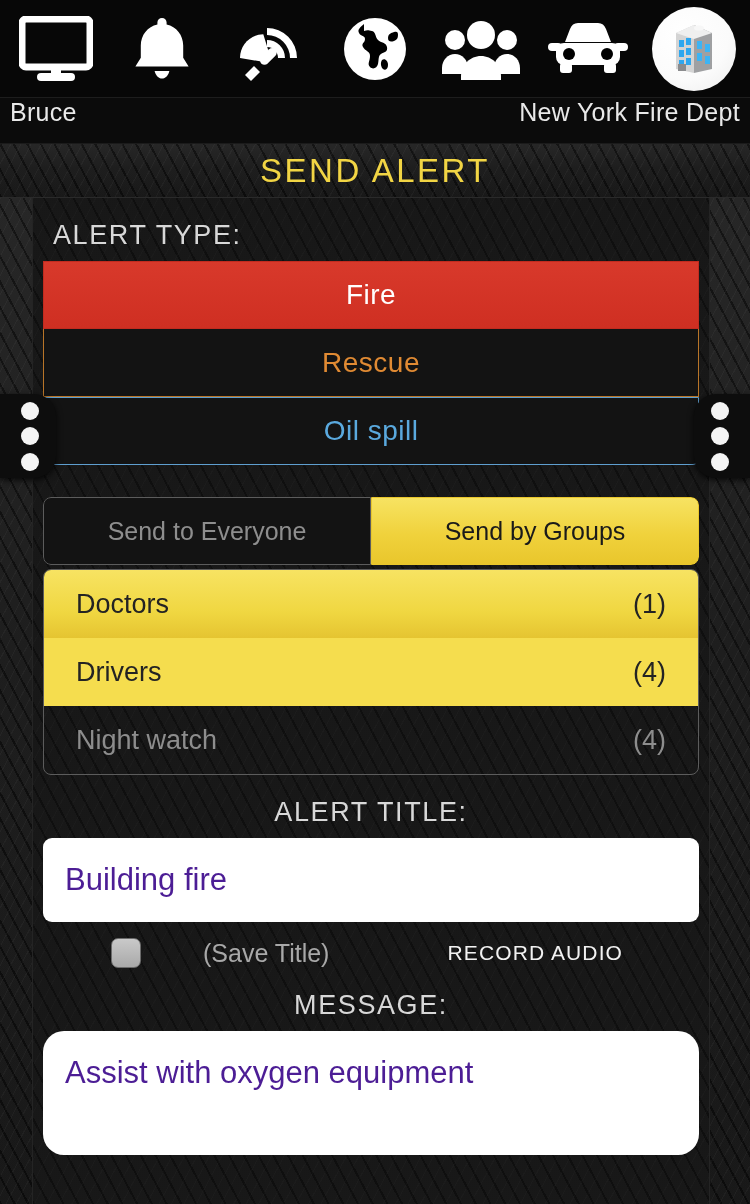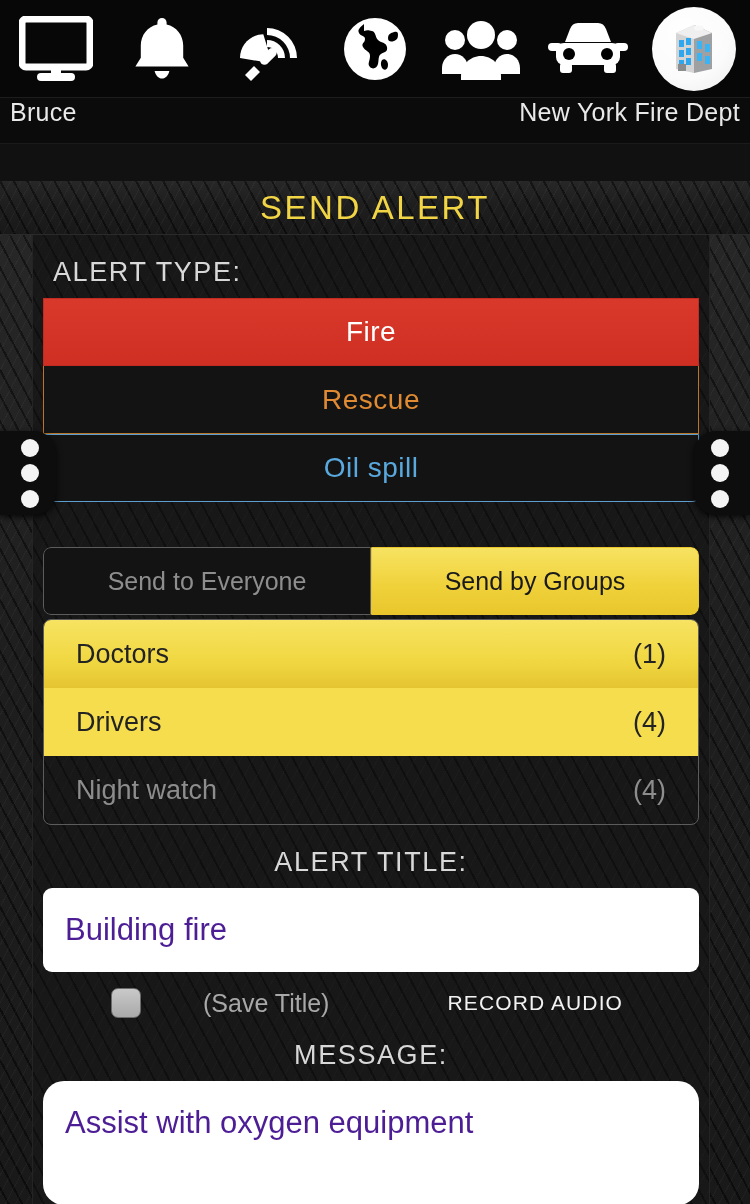--- a/index.html
+++ b/index.html
@@ -72,21 +72,20 @@
   }
 
   
   .titlebar {
     position: relative;
     height: 54px;
     display: flex;
     align-items: center;
     justify-content: center;
     border-bottom: 1px solid #2a2a2a;
-    margin-top: 37px;
   }
   .titlebar .title {
     color: #f2d544;
     font-size: 33px;
     letter-spacing: 2.5px;
     font-weight: 400;
   }
 
   
   .body-wrap {
@@ -169,21 +168,21 @@
   .atype.oil {
     background: #131313;
     color: #5aa9de;
     border: 1px solid #5f9fd0;
     border-radius: 0 0 6px 6px;
   }
 
   
   .send-mode {
     display: flex;
-    margin-top: 45px;
+    margin-top: 32px;
     border-radius: 8px;
     overflow: hidden;
   }
   .seg {
     flex: 1;
     height: 68px;
     display: flex;
     align-items: center;
     justify-content: center;
     font-size: 25px;

